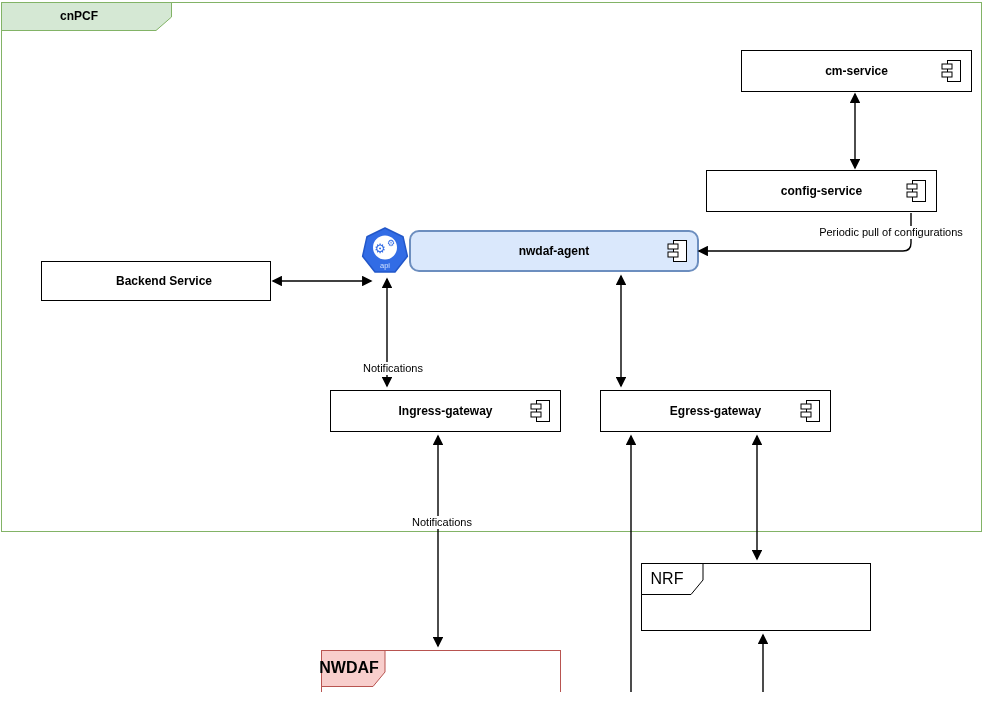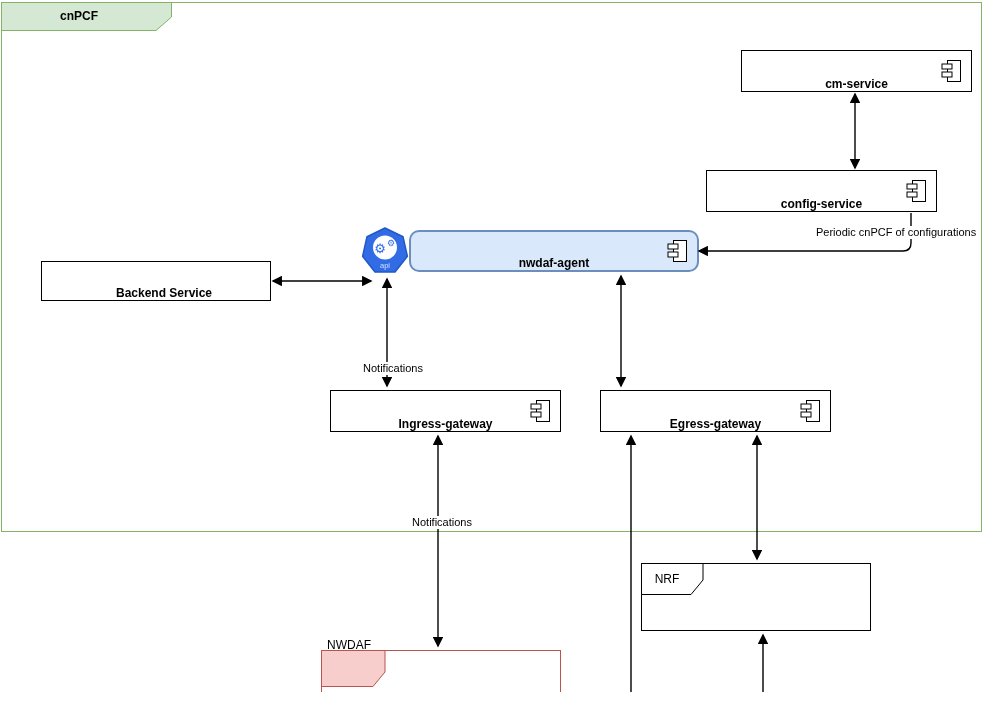--- a/index.html
+++ b/index.html
@@ -7,30 +7,30 @@
     position:relative;width:992px;height:692px;background:#ffffff;overflow:hidden;
     font-family:"Liberation Sans",sans-serif;color:#000;
   }
   .abs{position:absolute;}
   
   .frame{border:1px solid #82b366;background:transparent;}
   .frame-tab-label{display:flex;align-items:center;justify-content:center;
     font-size:12px;font-weight:bold;}
   
   .node{
-    background:#ffffff;border:1px solid #000;display:flex;align-items:flex-end;
+    background:#ffffff;border:1px solid #000;display:flex;align-items:center;
     justify-content:center;font-size:12px;font-weight:bold;box-sizing:border-box;
   }
   .node .lbl{pointer-events:none;}
   .comp-icon{position:absolute;right:9px;top:50%;transform:translateY(-50%);}
   .agent{
     background:#dae8fc;border:2.5px solid #6c8ebf;border-radius:10px;
   }
   .tab-svg{display:block;}
-  .tab-label{display:flex;align-items:center;font-size:12px;font-weight:normal;}
+  .tab-label{display:flex;align-items:center;font-size:16px;font-weight:normal;}
   .edge-label{
     background:#ffffff;font-size:11px;line-height:13px;text-align:center;
     padding:0 1px;white-space:nowrap;
   }
   svg.edges{position:absolute;left:0;top:0;width:992px;height:722px;pointer-events:none;}
   svg.edges *{pointer-events:auto;}
 </style>
 </head>
 <body>
 
@@ -102,21 +102,21 @@
   <div class="abs" style="left:641px;top:563px;width:230px;height:68px;border:1px solid #000;box-sizing:border-box;background:#fff;"></div>
   <svg class="abs tab-svg" style="left:641px;top:563px;" width="64" height="33">
     <polygon points="0.5,0.5 62,0.5 62,17 50,31.5 0.5,31.5" fill="#ffffff" stroke="#000" stroke-width="1"></polygon>
   </svg>
   <div class="abs tab-label" style="left:641px;top:563px;width:52px;height:31px;justify-content:center;">NRF</div>
 
   <div class="abs" style="left:321px;top:650px;width:240px;height:68px;border:1px solid #b85450;box-sizing:border-box;background:#fff;"></div>
   <svg class="abs tab-svg" style="left:321px;top:650px;" width="66" height="38">
     <polygon points="0.5,0.5 64,0.5 64,22 52,36.5 0.5,36.5" fill="#f8cecc" stroke="#b85450" stroke-width="1"></polygon>
   </svg>
-  <div class="abs tab-label" style="left:321px;top:627px;width:56px;height:36px;justify-content:center;">NWDAF</div>
+  <div class="abs tab-label" style="left:321px;top:650px;width:56px;height:36px;justify-content:center;font-weight:bold;">NWDAF</div>
 
   <svg class="edges">
     <defs>
       <marker id="arr" viewBox="0 0 10 10" refX="8.5" refY="5" markerWidth="7.5" markerHeight="7.5" orient="auto-start-reverse">
         <path d="M0,0 L10,5 L0,10 z" fill="#000"></path>
       </marker>
     </defs>
 
     <path d="M855,94 L855,168" fill="none" stroke="#000" stroke-width="1.4" marker-start="url(#arr)" marker-end="url(#arr)"></path>
 
@@ -130,17 +130,17 @@
 
     <path d="M438,436 L438,646" fill="none" stroke="#000" stroke-width="1.4" marker-start="url(#arr)" marker-end="url(#arr)"></path>
 
     <path d="M757,436 L757,559" fill="none" stroke="#000" stroke-width="1.4" marker-start="url(#arr)" marker-end="url(#arr)"></path>
 
     <path d="M631,436 L631,706 L566,706" fill="none" stroke="#000" stroke-width="1.4" marker-start="url(#arr)" marker-end="url(#arr)"></path>
 
     <path d="M763,635 L763,692 Q763,706 749,706 L581,706" fill="none" stroke="#000" stroke-width="1.4" marker-start="url(#arr)" marker-end="url(#arr)"></path>
   </svg>
 
-  <div class="abs edge-label" style="left:815px;top:226px;width:150px;">Periodic cnPCF of configurations</div>
+  <div class="abs edge-label" style="left:815px;top:226px;width:150px;">Periodic pull of configurations</div>
   <div class="abs edge-label" style="left:360px;top:362px;width:64px;">Notifications</div>
   <div class="abs edge-label" style="left:409px;top:516px;width:64px;">Notifications</div>
 
 </div>
 
 </body></html>

